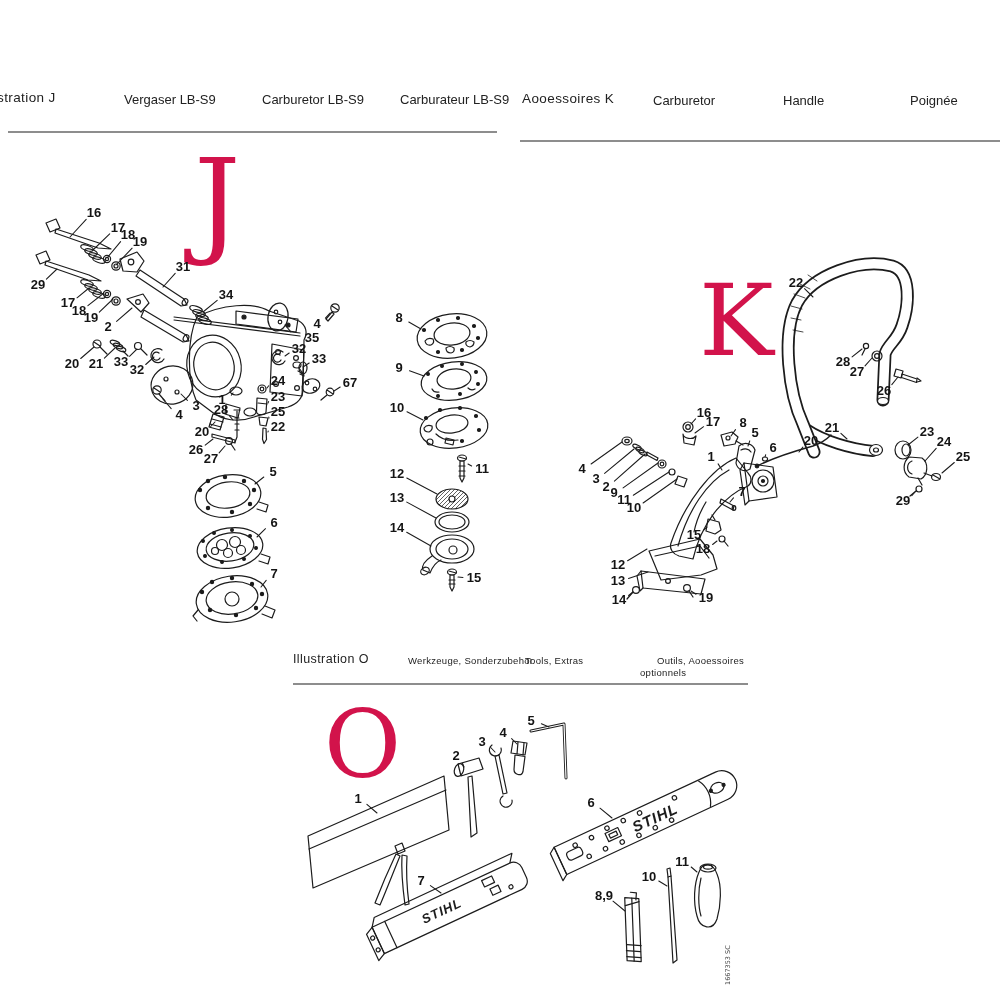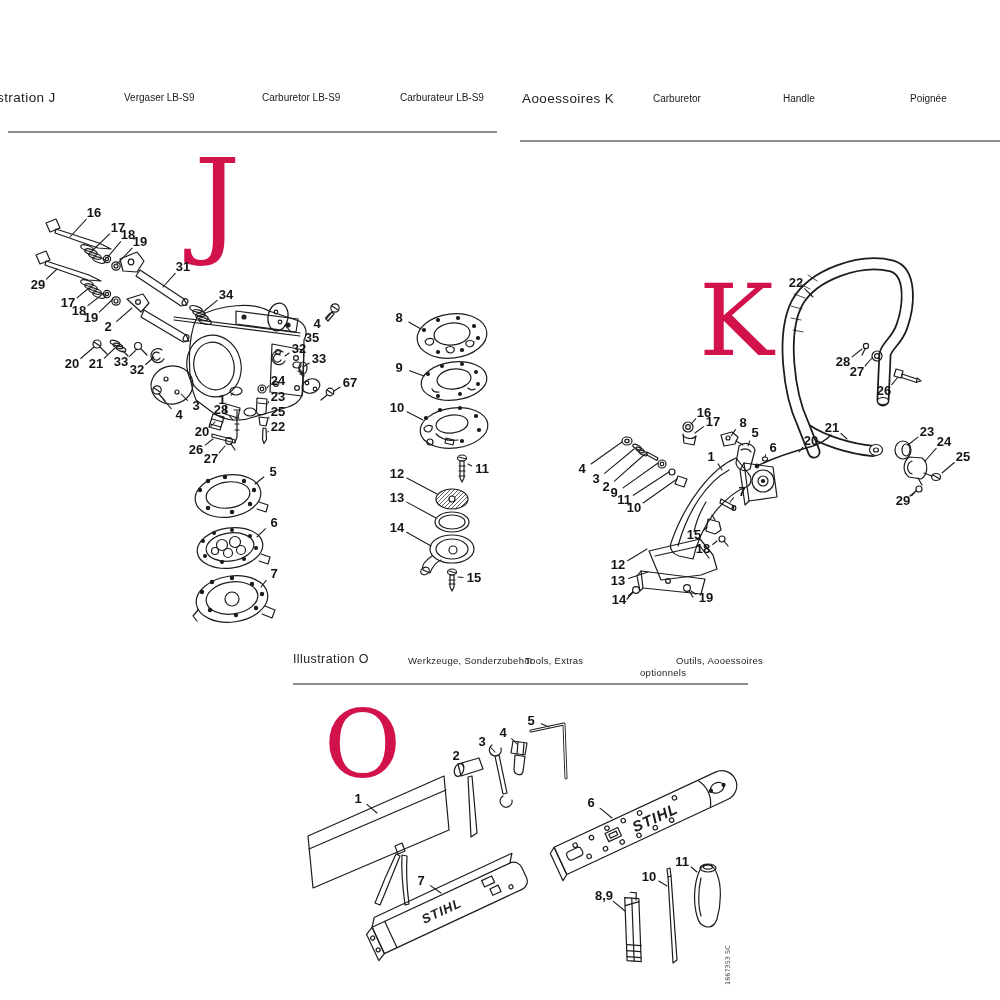--- a/index.html
+++ b/index.html
@@ -1,20 +1,20 @@
 <!DOCTYPE html>
 <html><head>
 <meta charset="utf-8">
 <style>
   html,body{margin:0;padding:0}
   body{width:1000px;height:1000px;background:#ffffff;position:relative;overflow:hidden;
        font-family:"Liberation Sans",sans-serif;color:#1e1e1e}
   .hdr{position:absolute;white-space:nowrap;color:#222}
   .hdr-title{font-size:13.5px;letter-spacing:.4px}
-  .hdr-col{font-size:10px}
+  .hdr-col{font-size:13px}
   .hdr-colsm{font-size:9.5px;letter-spacing:.3px}
   .rule{position:absolute;background:#8d8d8d}
   .section-letter{position:absolute;font-family:"DejaVu Serif",serif;line-height:.9;font-weight:500}
   #art{position:absolute;left:0;top:0}
   #art path,#art ellipse,#art circle,#art rect,#art polyline,#art line{
       fill:none;stroke:#1c1c1c;stroke-width:1.2;stroke-linecap:round;stroke-linejoin:round}
   #art text{stroke:none;fill:#1c1c1c}
   #leaders line{stroke:#1c1c1c;stroke-width:1.05}
   .callout{position:absolute;transform:translate(-50%,-55%);font-weight:bold;
            font-size:13px;color:#141414;white-space:nowrap}
@@ -30,21 +30,21 @@
 
 <div class="hdr hdr-title" style="left:522px;top:91px">Aooessoires K</div>
 <div class="hdr hdr-col" style="left:653px;top:93px">Carburetor</div>
 <div class="hdr hdr-col" style="left:783px;top:93px">Handle</div>
 <div class="hdr hdr-col" style="left:910px;top:93px">Poignée</div>
 <div class="rule" style="left:520px;top:140px;width:480px;height:2px"></div>
 
 <div class="hdr hdr-title" style="left:293px;top:652px;font-size:12.5px">Illustration O</div>
 <div class="hdr hdr-colsm" style="left:408px;top:655px">Werkzeuge, Sonderzubehör</div>
 <div class="hdr hdr-colsm" style="left:525px;top:655px">Tools, Extras</div>
-<div class="hdr hdr-colsm" style="left:676px;top:655px">Outils, Aooessoires</div>
+<div class="hdr hdr-colsm" style="left:657px;top:655px">Outils, Aooessoires</div>
 <div class="hdr hdr-colsm" style="left:640px;top:667px">optionnels</div>
 <div class="rule" style="left:293px;top:683px;width:455px;height:1.5px"></div>
 
 <span class="section-letter" style="left: 194px; top: 150px; font-size: 116px; color: rgb(210, 19, 75);">J</span>
 <span class="section-letter" style="left: 699px; top: 276px; font-size: 100px; color: rgb(210, 19, 75);">K</span>
 <span class="section-letter" style="left: 324px; top: 703px; font-size: 94px; color: rgb(210, 19, 75);">O</span>
 
 <svg id="art" width="1000" height="1000" viewBox="0 0 1000 1000">
 <defs>
   <pattern id="hx" width="4" height="4" patternUnits="userSpaceOnUse">

